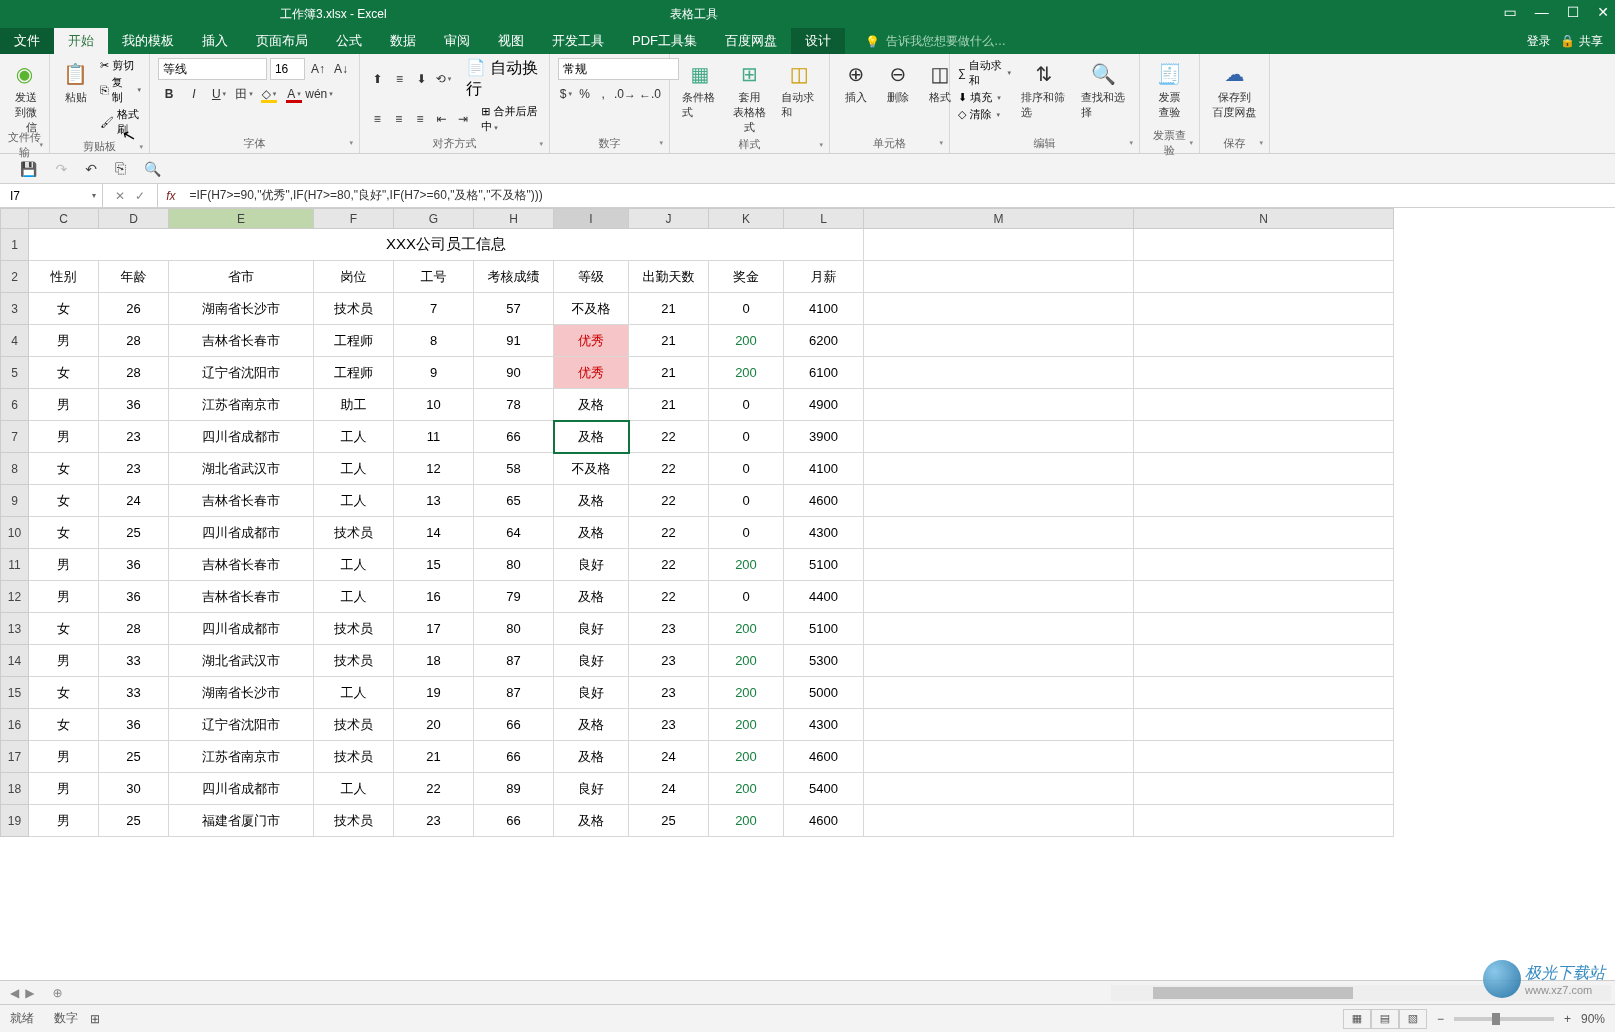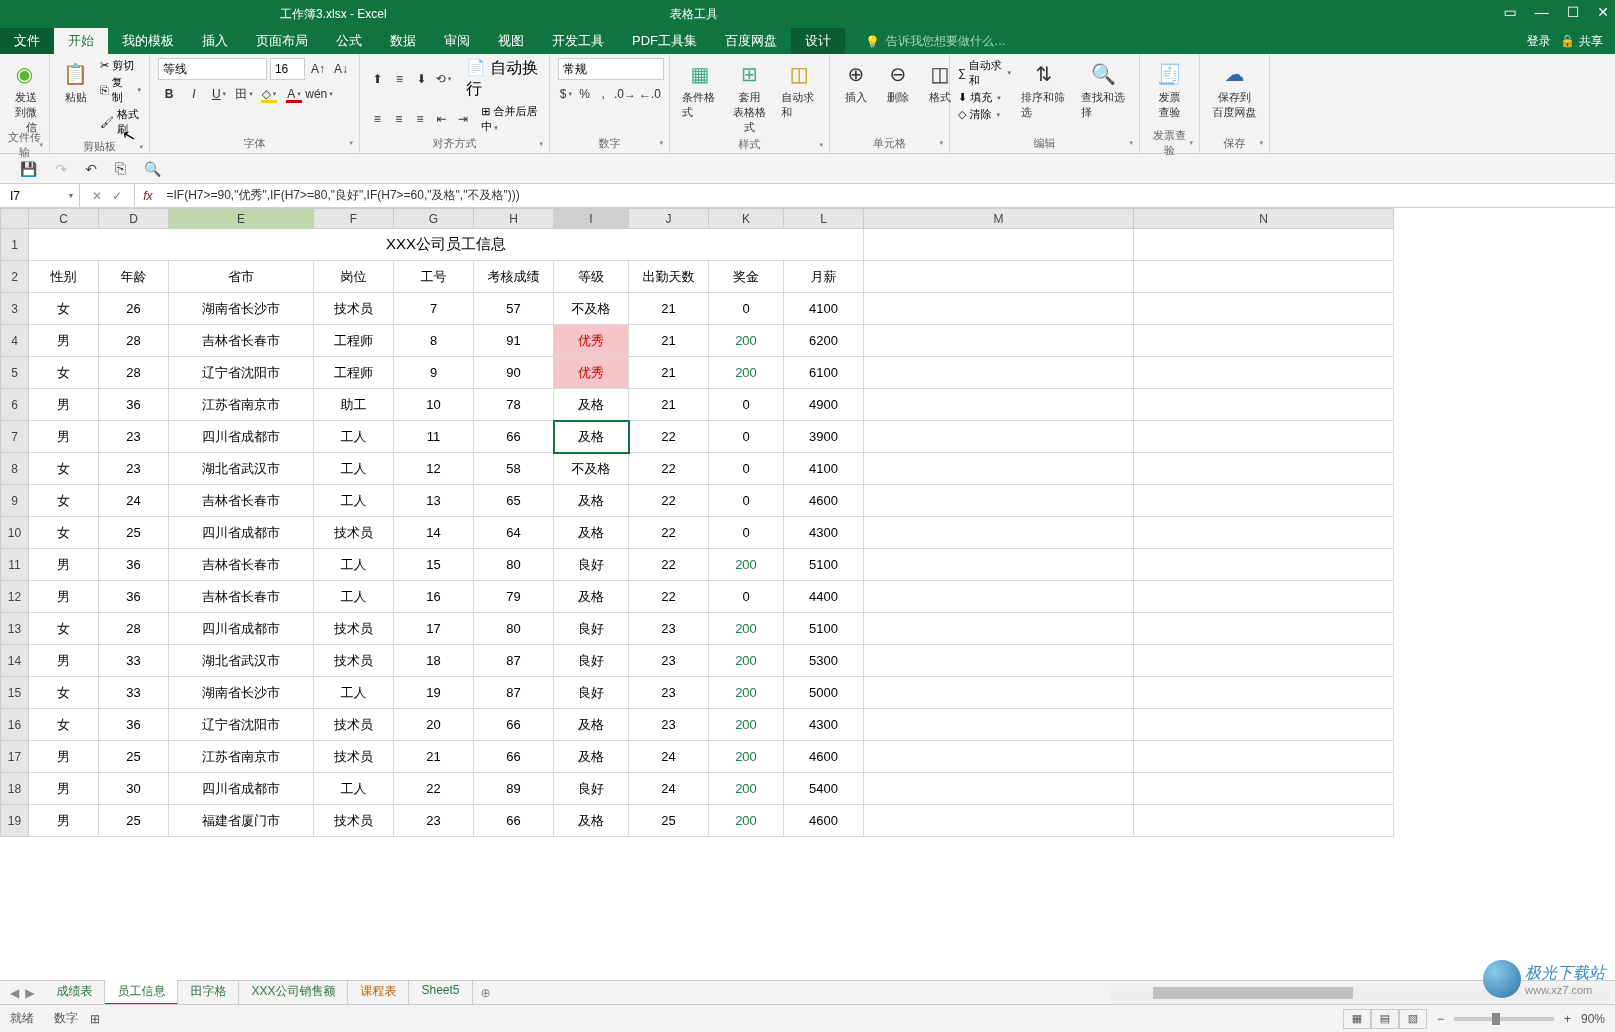--- a/index.html
+++ b/index.html
@@ -24,21 +24,21 @@
 .big-btn .ico { width:28px; height:28px; display:flex; align-items:center; justify-content:center; font-size:20px; }
 .sm-row { display:flex; gap:3px; align-items:center; margin-bottom:2px; }
 .sm-btn { width:22px; height:20px; display:flex; align-items:center; justify-content:center; font-size:12px; color:#333; cursor:pointer; border:1px solid transparent; }
 .dd::after { content:"▾"; font-size:7px; margin-left:2px; color:#666; }
 .font-sel { border:1px solid #ccc; background:#fff; height:22px; font-size:12px; padding:0 4px; display:flex; align-items:center; }
 .font-name { width:120px; }
 .font-size { width:38px; }
 .qat { background:#f3f3f3; height:30px; border-bottom:1px solid #d0d0d0; display:flex; align-items:center; gap:18px; padding-left:20px; }
 .qat span { font-size:14px; color:#444; cursor:pointer; }
 .name-bar { height:24px; border-bottom:1px solid #d0d0d0; display:flex; align-items:center; font-size:12px; }
-.name-box { width:80px; border-right:1px solid #ccc; padding-left:10px; height:100%; display:flex; align-items:center; justify-content:space-between; padding-right:6px; }
+.name-box { width:103px; border-right:1px solid #ccc; padding-left:10px; height:100%; display:flex; align-items:center; justify-content:space-between; padding-right:6px; }
 .name-box::after { content:"▾"; font-size:8px; color:#666; }
 .fx-icons { display:flex; gap:10px; padding:0 12px; color:#888; border-right:1px solid #ccc; height:100%; align-items:center; }
 .fx-label { padding:0 8px; font-style:italic; color:#7f1d1d; }
 .formula-text { padding-left:6px; color:#333; }
 .grid-wrap { position:relative; height:640px; overflow:hidden; }
 table.grid { border-collapse:collapse; table-layout:fixed; }
 .col-hdr td, .row-hdr { background:#e6e6e6; border:1px solid #ccc; text-align:center; font-size:12px; color:#444; }
 .col-hdr td { height:20px; }
 .row-hdr { width:28px; height:32px; }
 .col-hdr td.sel { background:#d0d0d0; }
@@ -178,21 +178,21 @@
         <span class="sm-btn">≡</span>
         <span class="sm-btn">⇤</span>
         <span class="sm-btn">⇥</span>
         <span style="margin-left:6px;font-size:11px" class="dd">⊞ <span>合并后居中</span></span>
       </div>
     </div>
     <div class="label">对齐方式</div>
   </div>
   <div class="ribbon-group" style="width:120px">
     <div>
-      <div class="font-sel" style="width:106px">常规</div>
+      <div class="font-sel" style="width:121px">常规</div>
       <div class="sm-row" style="margin-top:4px">
         <span class="sm-btn dd">$</span>
         <span class="sm-btn">%</span>
         <span class="sm-btn">,</span>
         <span class="sm-btn">.0→</span>
         <span class="sm-btn">←.0</span>
       </div>
     </div>
     <div class="label">数字</div>
   </div>
@@ -591,28 +591,20 @@
         </tr>
       </tbody>
     </table>
 </div>
 
 <div class="sheet-tabs">
   <div class="sheet-nav">
     <span>◀</span>
     <span>▶</span>
   </div>
-  <div id="sheet-tabs-holder" style="display:flex">
-      <div class="sheet-tab">成绩表</div>
-      <div class="sheet-tab active">员工信息</div>
-      <div class="sheet-tab">田字格</div>
-      <div class="sheet-tab">XXX公司销售额</div>
-      <div class="sheet-tab orange">课程表</div>
-      <div class="sheet-tab">Sheet5</div>
-    </div>
   <span class="add-sheet">⊕</span>
   <div class="hscroll">
       <div class="thumb"></div>
     </div>
 </div>
 
 <div class="status-bar">
   <span>就绪</span>
   <span style="margin-left:20px">数字</span>
   <span style="margin-left:12px">⊞</span>

